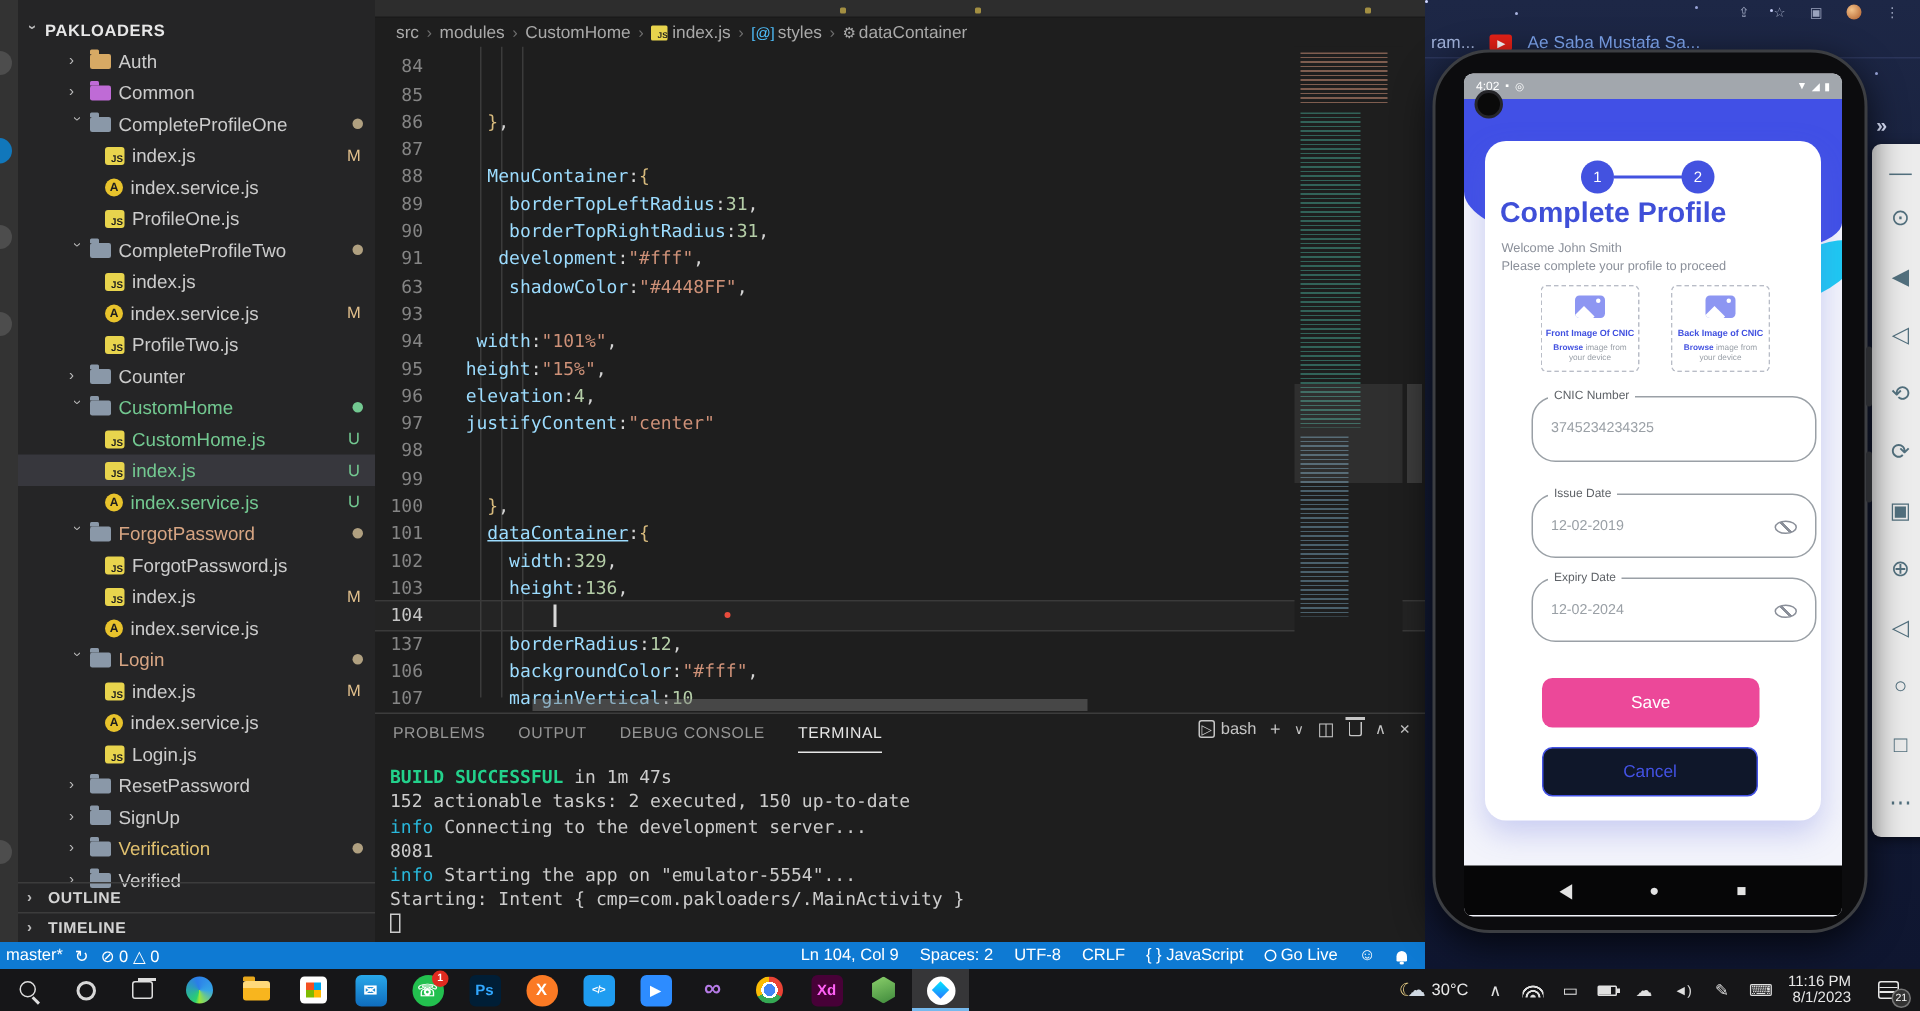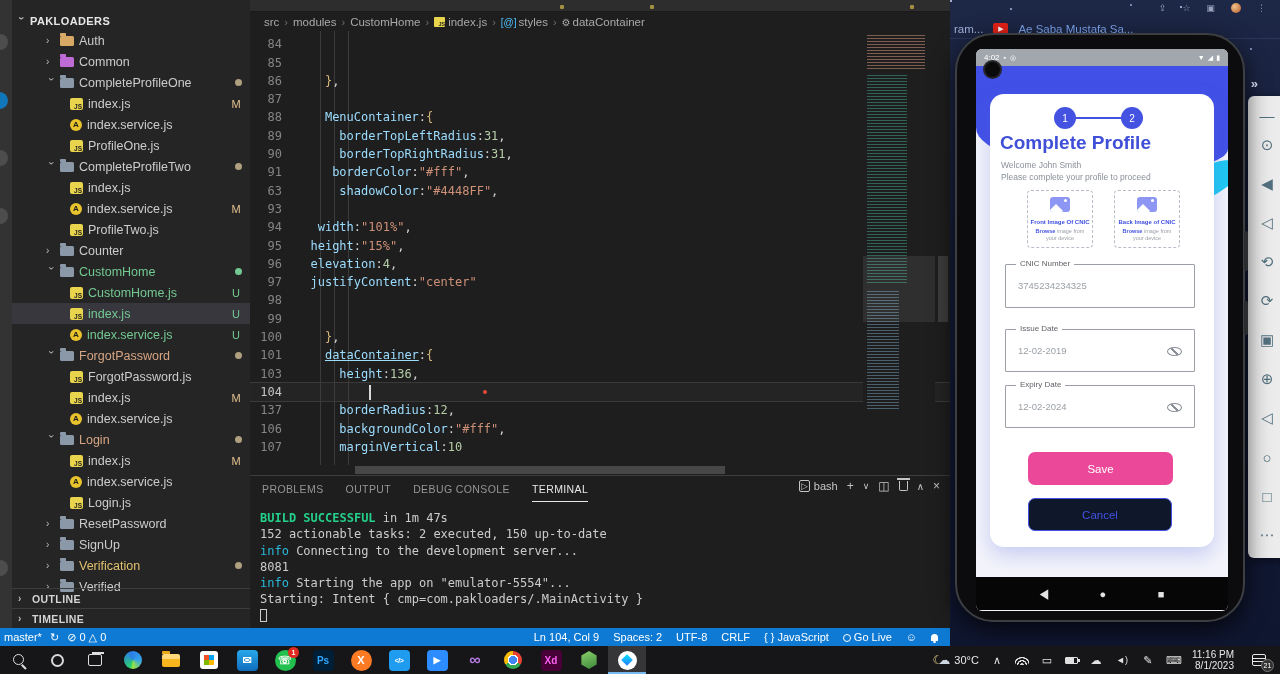--- a/index.html
+++ b/index.html
@@ -113,21 +113,21 @@
   #ptitle{position:absolute;left:10px;top:38px;font-size:19px;font-weight:bold;color:#3f4fd8}
   #pwelcome{position:absolute;left:11px;top:66px;font-size:8.5px;color:#8a8f99}
   #psub{position:absolute;left:11px;top:78px;font-size:8.5px;color:#8a8f99}
   .upbox{position:absolute;top:96px;width:66px;height:58px;border:1px dashed #b9bdc7;border-radius:4px;text-align:center;padding-top:6px}
   .upic{position:relative;display:inline-block;width:20px;height:15px;background:#8d96f2;border-radius:3px;overflow:hidden}
   .upic::after{content:"";position:absolute;bottom:-4px;left:1px;width:10px;height:10px;background:#fff;transform:rotate(45deg)}
   .upic::before{content:"";position:absolute;top:2px;right:3px;width:3px;height:3px;border-radius:50%;background:#fff}
   .uplab{font-size:6px;font-weight:bold;color:#4050e0;margin-top:3px}
   .uphint{font-size:5.5px;color:#9aa0a8;margin-top:3px;line-height:7px;padding:0 4px}
   .uphint b{color:#4352e0}
-  .pfield{position:absolute;left:15px;width:190px;height:44px;border:1px solid #9aa0a6;border-radius:1px;background:#fff}
+  .pfield{position:absolute;left:31px;width:190px;height:44px;border:1px solid #9aa0a6;border-radius:16px;background:#fff}
   .pflab{position:absolute;top:-6px;left:10px;background:#fff;padding:0 4px;font-size:8px;color:#5f6368}
   .pfval{position:absolute;left:12px;top:15px;font-size:9.5px;color:#9aa0a6}
   .eye{position:absolute;right:12px;top:17px;width:15px;height:9px;border:1.5px solid #8a8f99;border-radius:50%;background:linear-gradient(45deg,transparent 44%,#8a8f99 44% 56%,transparent 56%)}
   #savebtn{position:absolute;left:38px;top:358px;width:145px;height:33px;background:#ec4899;border-radius:7px;color:#fff;font-size:11.5px;display:flex;align-items:center;justify-content:center;cursor:pointer}
   #cancelbtn{position:absolute;left:38px;top:404px;width:144px;height:33px;background:#0f172a;border:1.5px solid #4352e4;border-radius:7px;color:#4352e4;font-size:11.5px;display:flex;align-items:center;justify-content:center;cursor:pointer}
   #pnav{position:absolute;left:0;bottom:1px;width:100%;height:33px;background:#060607;display:flex;align-items:center;justify-content:space-around;padding:0 38px;z-index:5}
   #pnav span{color:#e3e3e3;font-size:11px}
 
   
   #taskbar{position:absolute;left:0;top:646px;width:1280px;height:28px;background:rgba(22,22,24,.96);display:flex;align-items:center;color:#e8e8e8}
@@ -414,21 +414,21 @@
         <div class="cline">
           <span class="lnum">89</span>
           <span class="ccode"><span class="tk-w">      </span><span class="tk-k">borderTopLeftRadius</span><span class="tk-p">:</span><span class="tk-n">31</span><span class="tk-p">,</span></span>
         </div>
         <div class="cline">
           <span class="lnum">90</span>
           <span class="ccode"><span class="tk-w">      </span><span class="tk-k">borderTopRightRadius</span><span class="tk-p">:</span><span class="tk-n">31</span><span class="tk-p">,</span></span>
         </div>
         <div class="cline">
           <span class="lnum">91</span>
-          <span class="ccode"><span class="tk-w">     </span><span class="tk-k">borderColor</span><span class="tk-p">:</span><span class="tk-s">"#fff"</span><span class="tk-p">,</span></span>
+          <span class="ccode"><span class="tk-w">     </span><span class="tk-k">development</span><span class="tk-p">:</span><span class="tk-s">"#fff"</span><span class="tk-p">,</span></span>
         </div>
         <div class="cline">
           <span class="lnum">63</span>
           <span class="ccode"><span class="tk-w">      </span><span class="tk-k">shadowColor</span><span class="tk-p">:</span><span class="tk-s">"#4448FF"</span><span class="tk-p">,</span></span>
         </div>
         <div class="cline">
           <span class="lnum">93</span>
           <span class="ccode"></span>
         </div>
         <div class="cline">
@@ -455,20 +455,24 @@
           <span class="lnum">99</span>
           <span class="ccode"></span>
         </div>
         <div class="cline">
           <span class="lnum">100</span>
           <span class="ccode"><span class="tk-w">    </span><span class="tk-b">}</span><span class="tk-p">,</span></span>
         </div>
         <div class="cline">
           <span class="lnum">101</span>
           <span class="ccode"><span class="tk-w">    </span><span class="tk-ku">dataContainer</span><span class="tk-p">:</span><span class="tk-b">{</span></span>
+        </div>
+        <div class="cline">
+          <span class="lnum">102</span>
+          <span class="ccode"><span class="tk-w">      </span><span class="tk-k">width</span><span class="tk-p">:</span><span class="tk-n">329</span><span class="tk-p">,</span></span>
         </div>
         <div class="cline">
           <span class="lnum">103</span>
           <span class="ccode"><span class="tk-w">      </span><span class="tk-k">height</span><span class="tk-p">:</span><span class="tk-n">136</span><span class="tk-p">,</span></span>
         </div>
         <div class="cline cur">
           <span class="lnum">104</span>
           <span class="ccode"></span>
           <span id="red-dot" style="left: 233px; top: 7px;"></span>
           <span id="caret" style="left: 119px; top: 2px;"></span>

